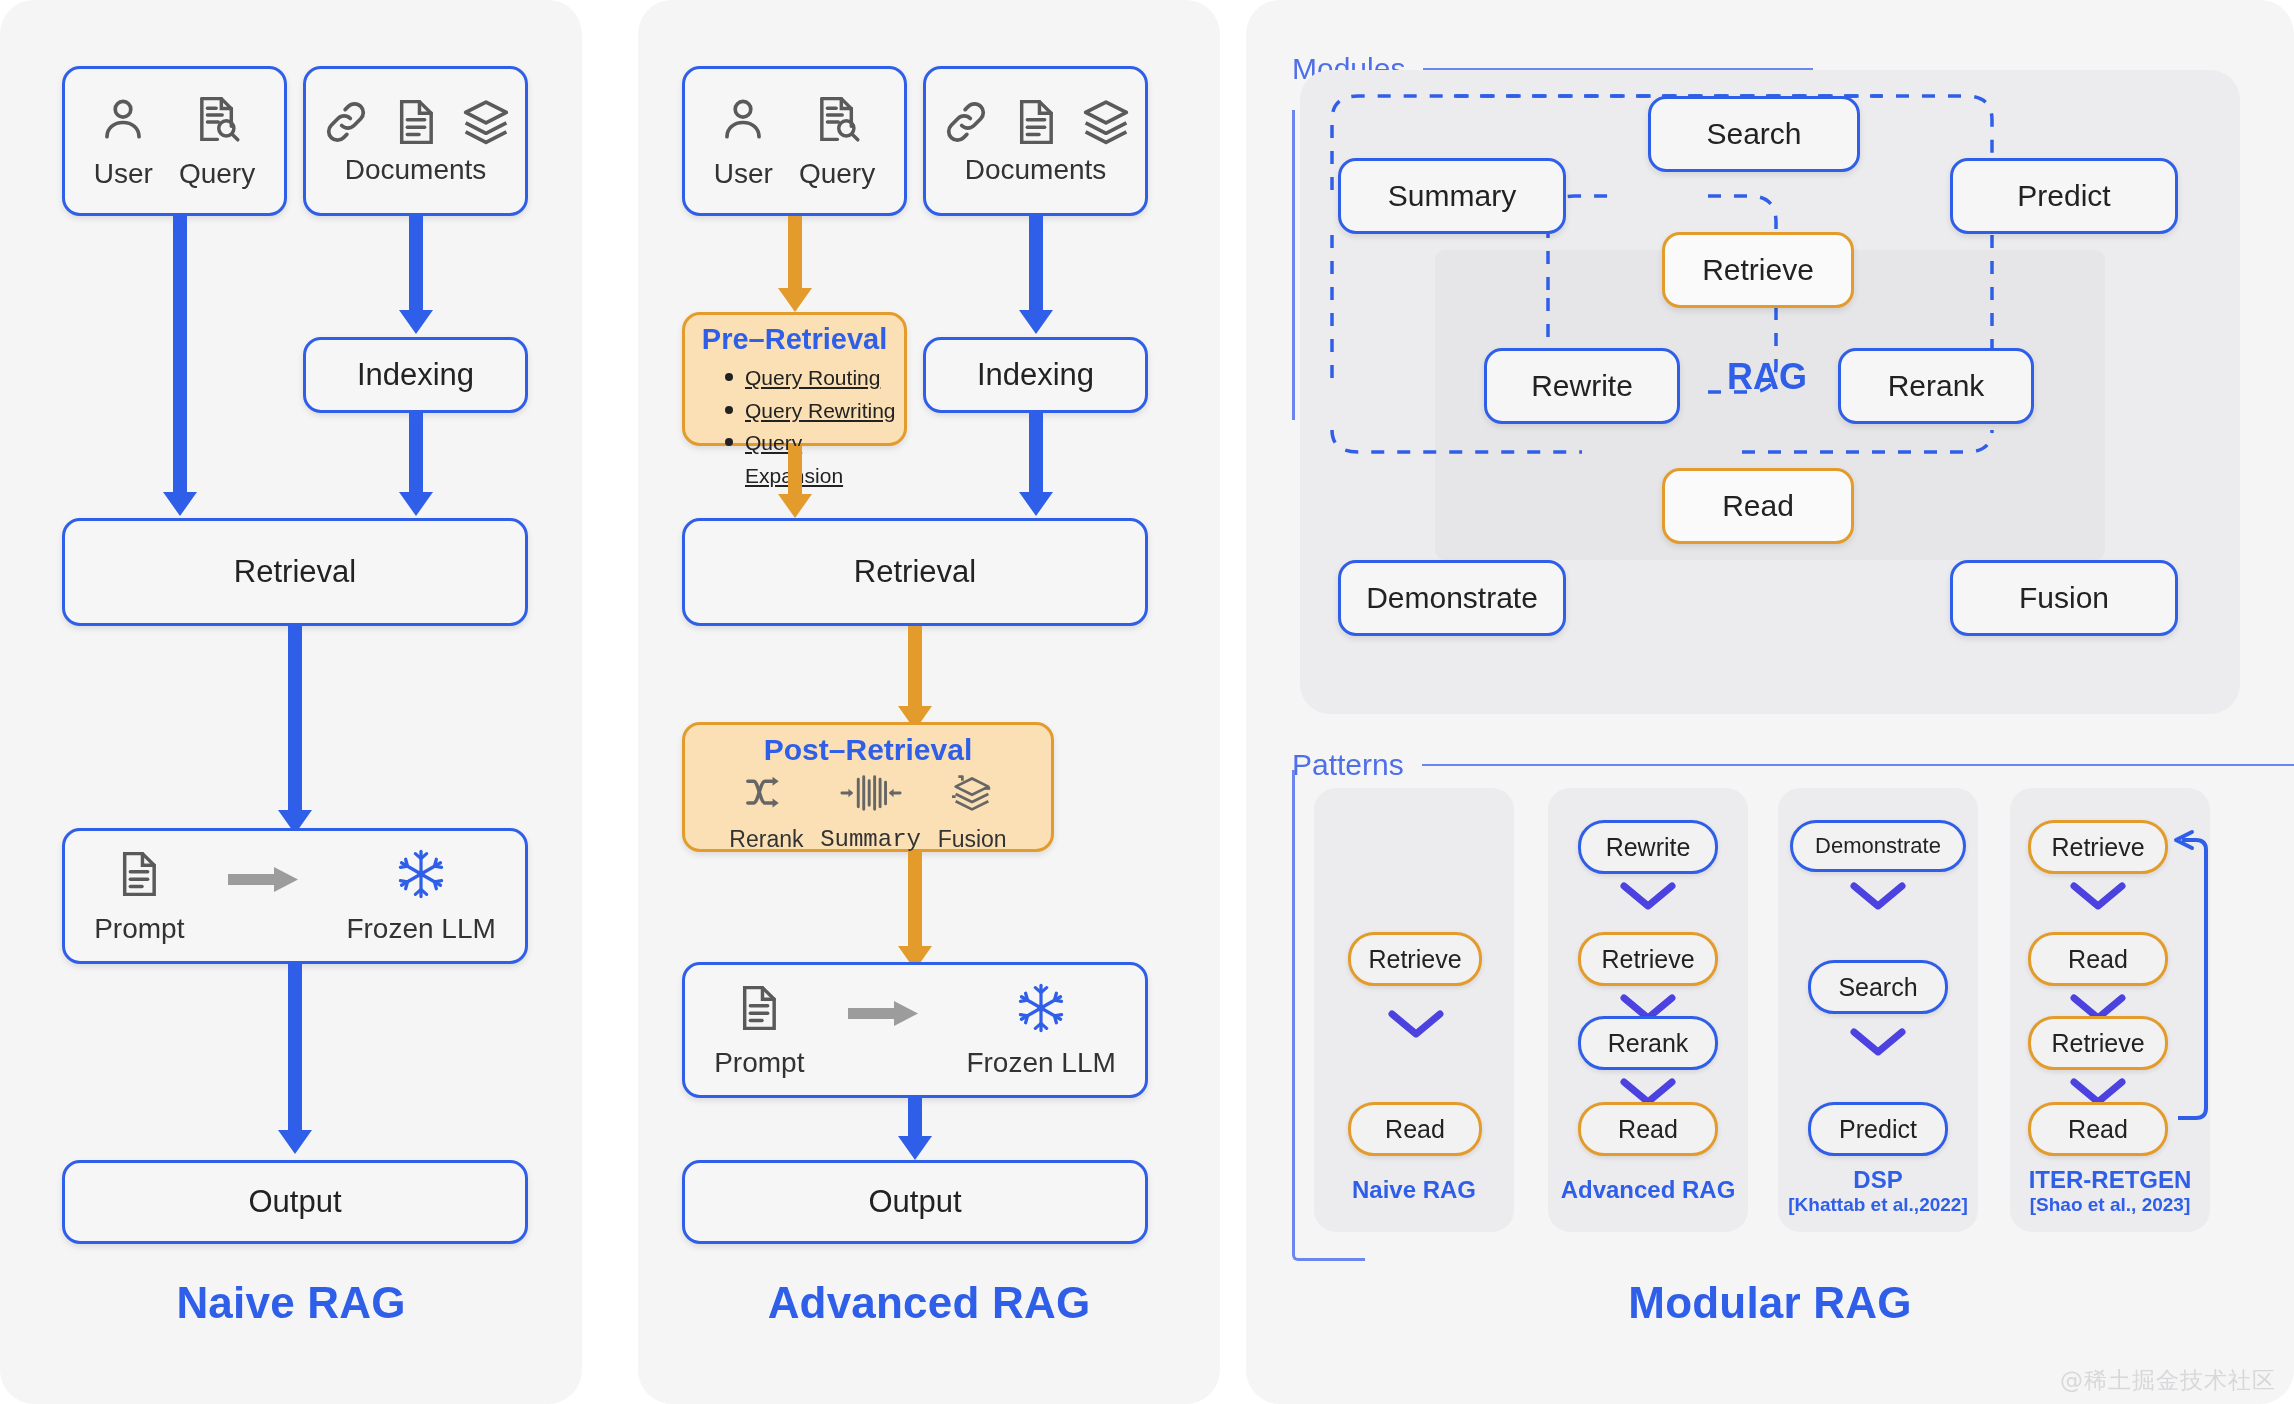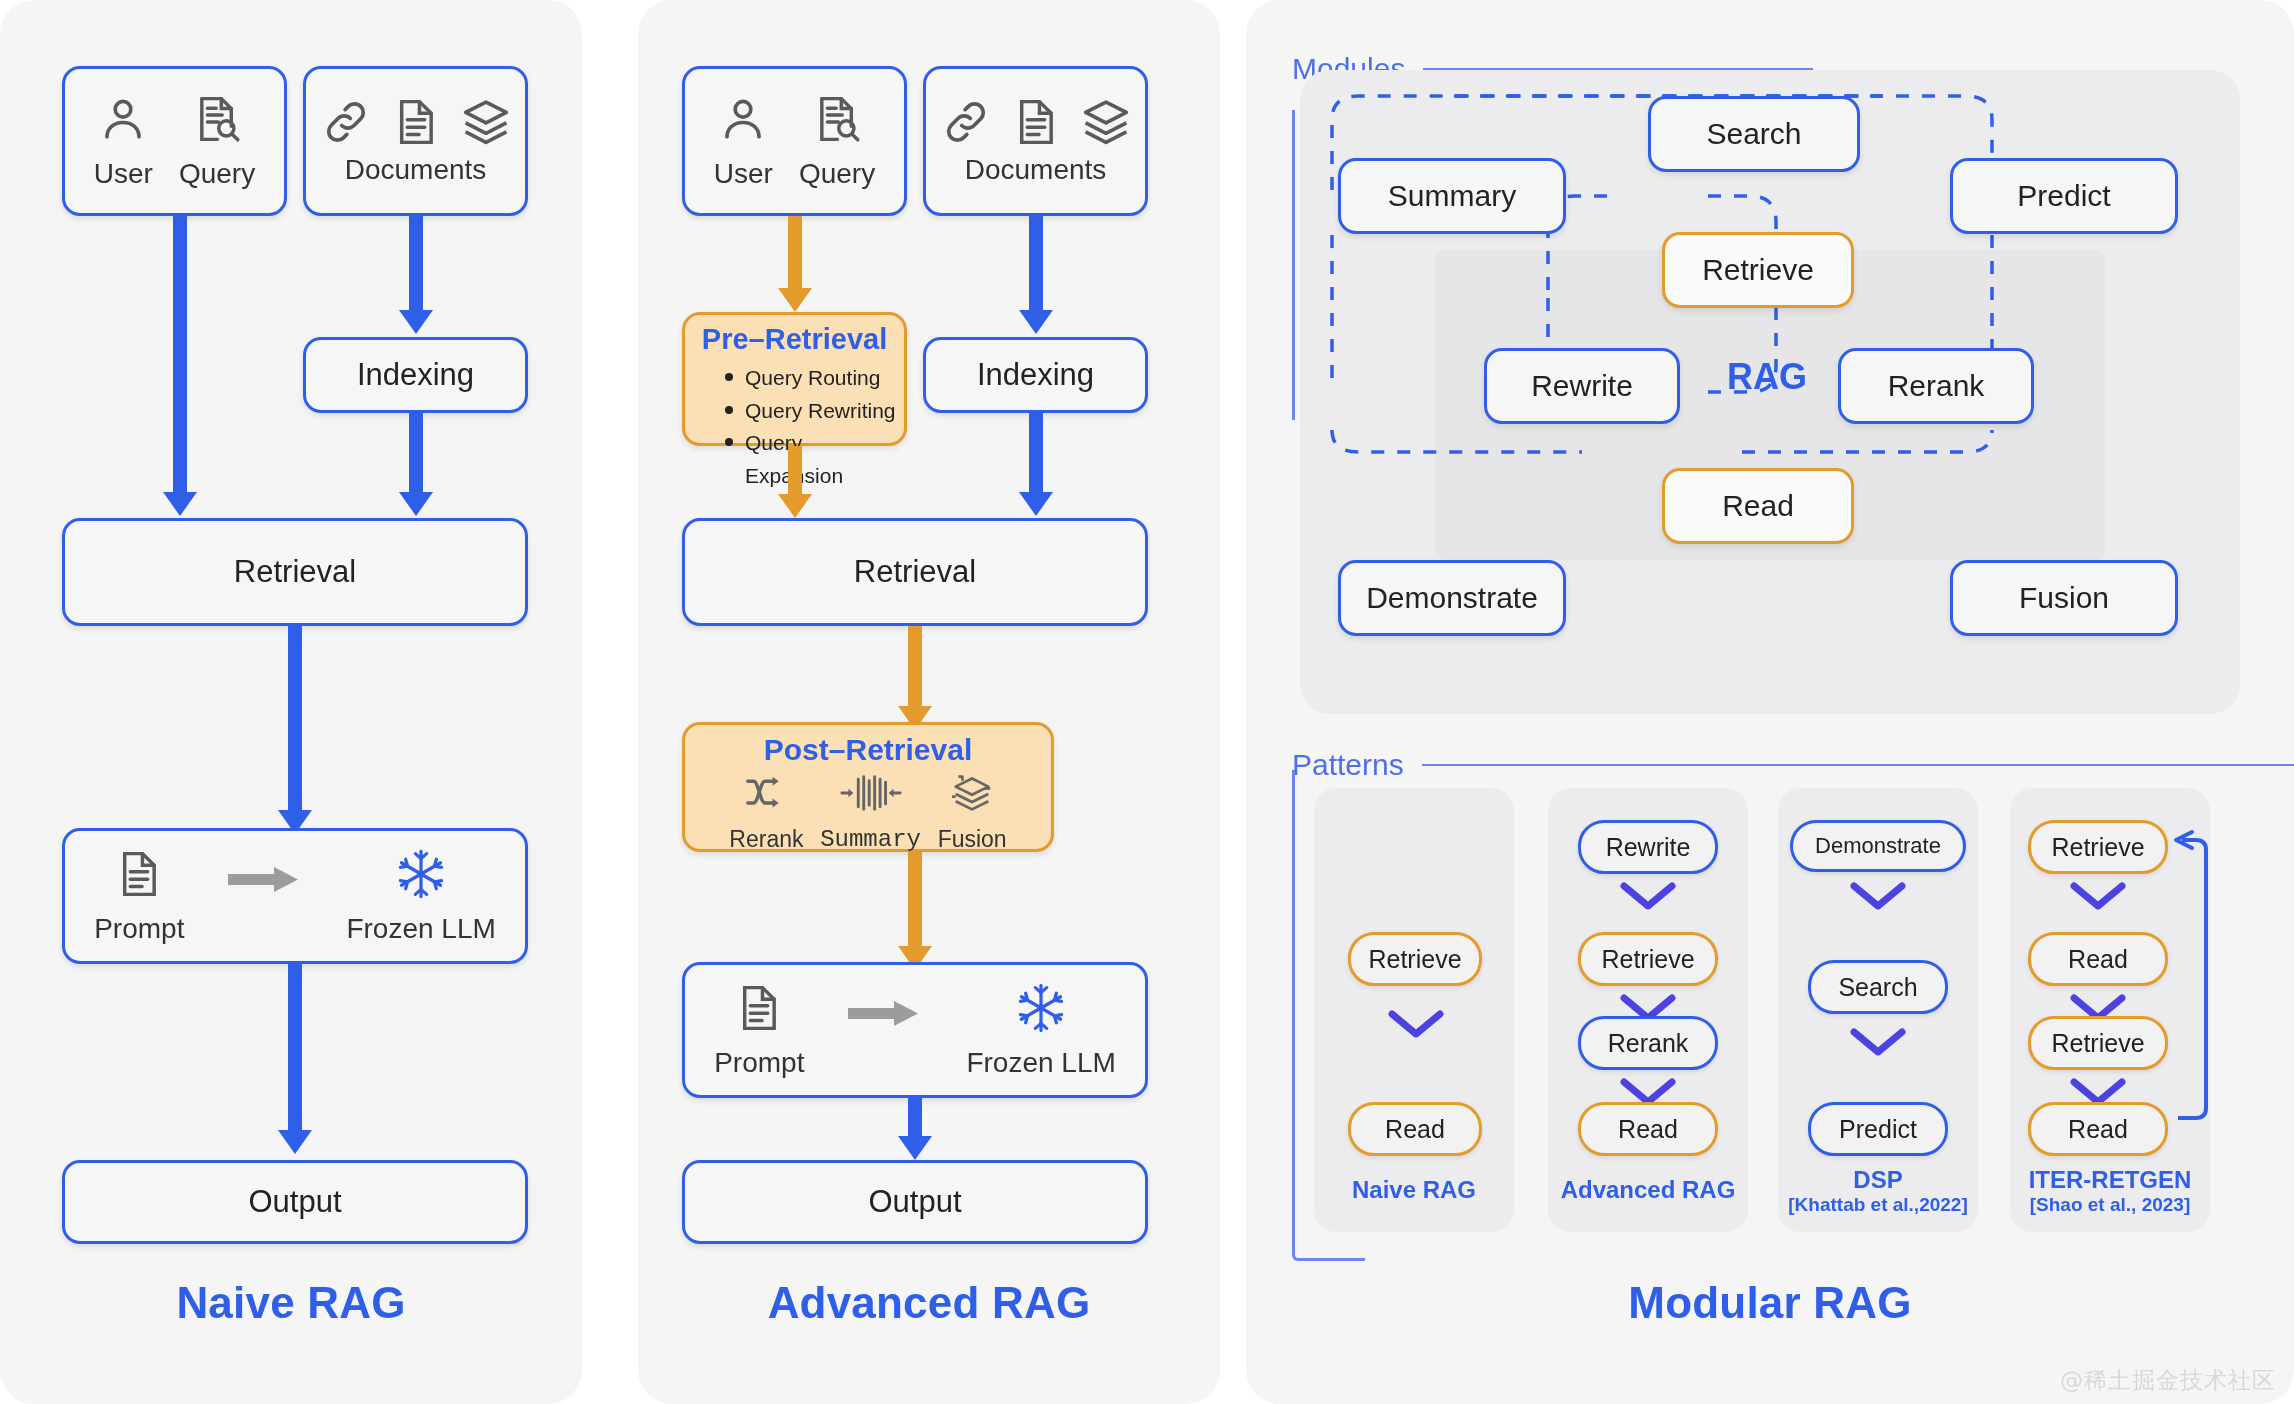--- a/index.html
+++ b/index.html
@@ -61,21 +61,21 @@
   
   .amberbox{
     position:absolute;box-sizing:border-box;
     background:#fae0b4;border:3px solid #e39b2c;border-radius:18px;
     box-shadow:0 3px 6px rgba(0,0,0,.10);
   }
   .amberbox .ttl{
     color:#2f5fe8;font-weight:bold;text-align:center;
   }
   .bullets{list-style:none;margin:0;padding:0 0 0 40px;}
-  .bullets li{font-size:21px;color:#222;line-height:1.55;position:relative;padding-left:20px;}
+  .bullets li{font-size:21px;color:#222;line-height:1.55;position:relative;padding-left:20px;text-decoration:underline;}
   .bullets li:before{content:"";position:absolute;left:0;top:11px;width:8px;height:8px;border-radius:50%;background:#222;}
 
   
   .caption{
     position:absolute;width:100%;text-align:center;
     color:#2f5fe8;font-weight:bold;font-size:44px;letter-spacing:.2px;
   }
 
   
   .sechdr{position:absolute;display:flex;align-items:center;gap:18px;}

